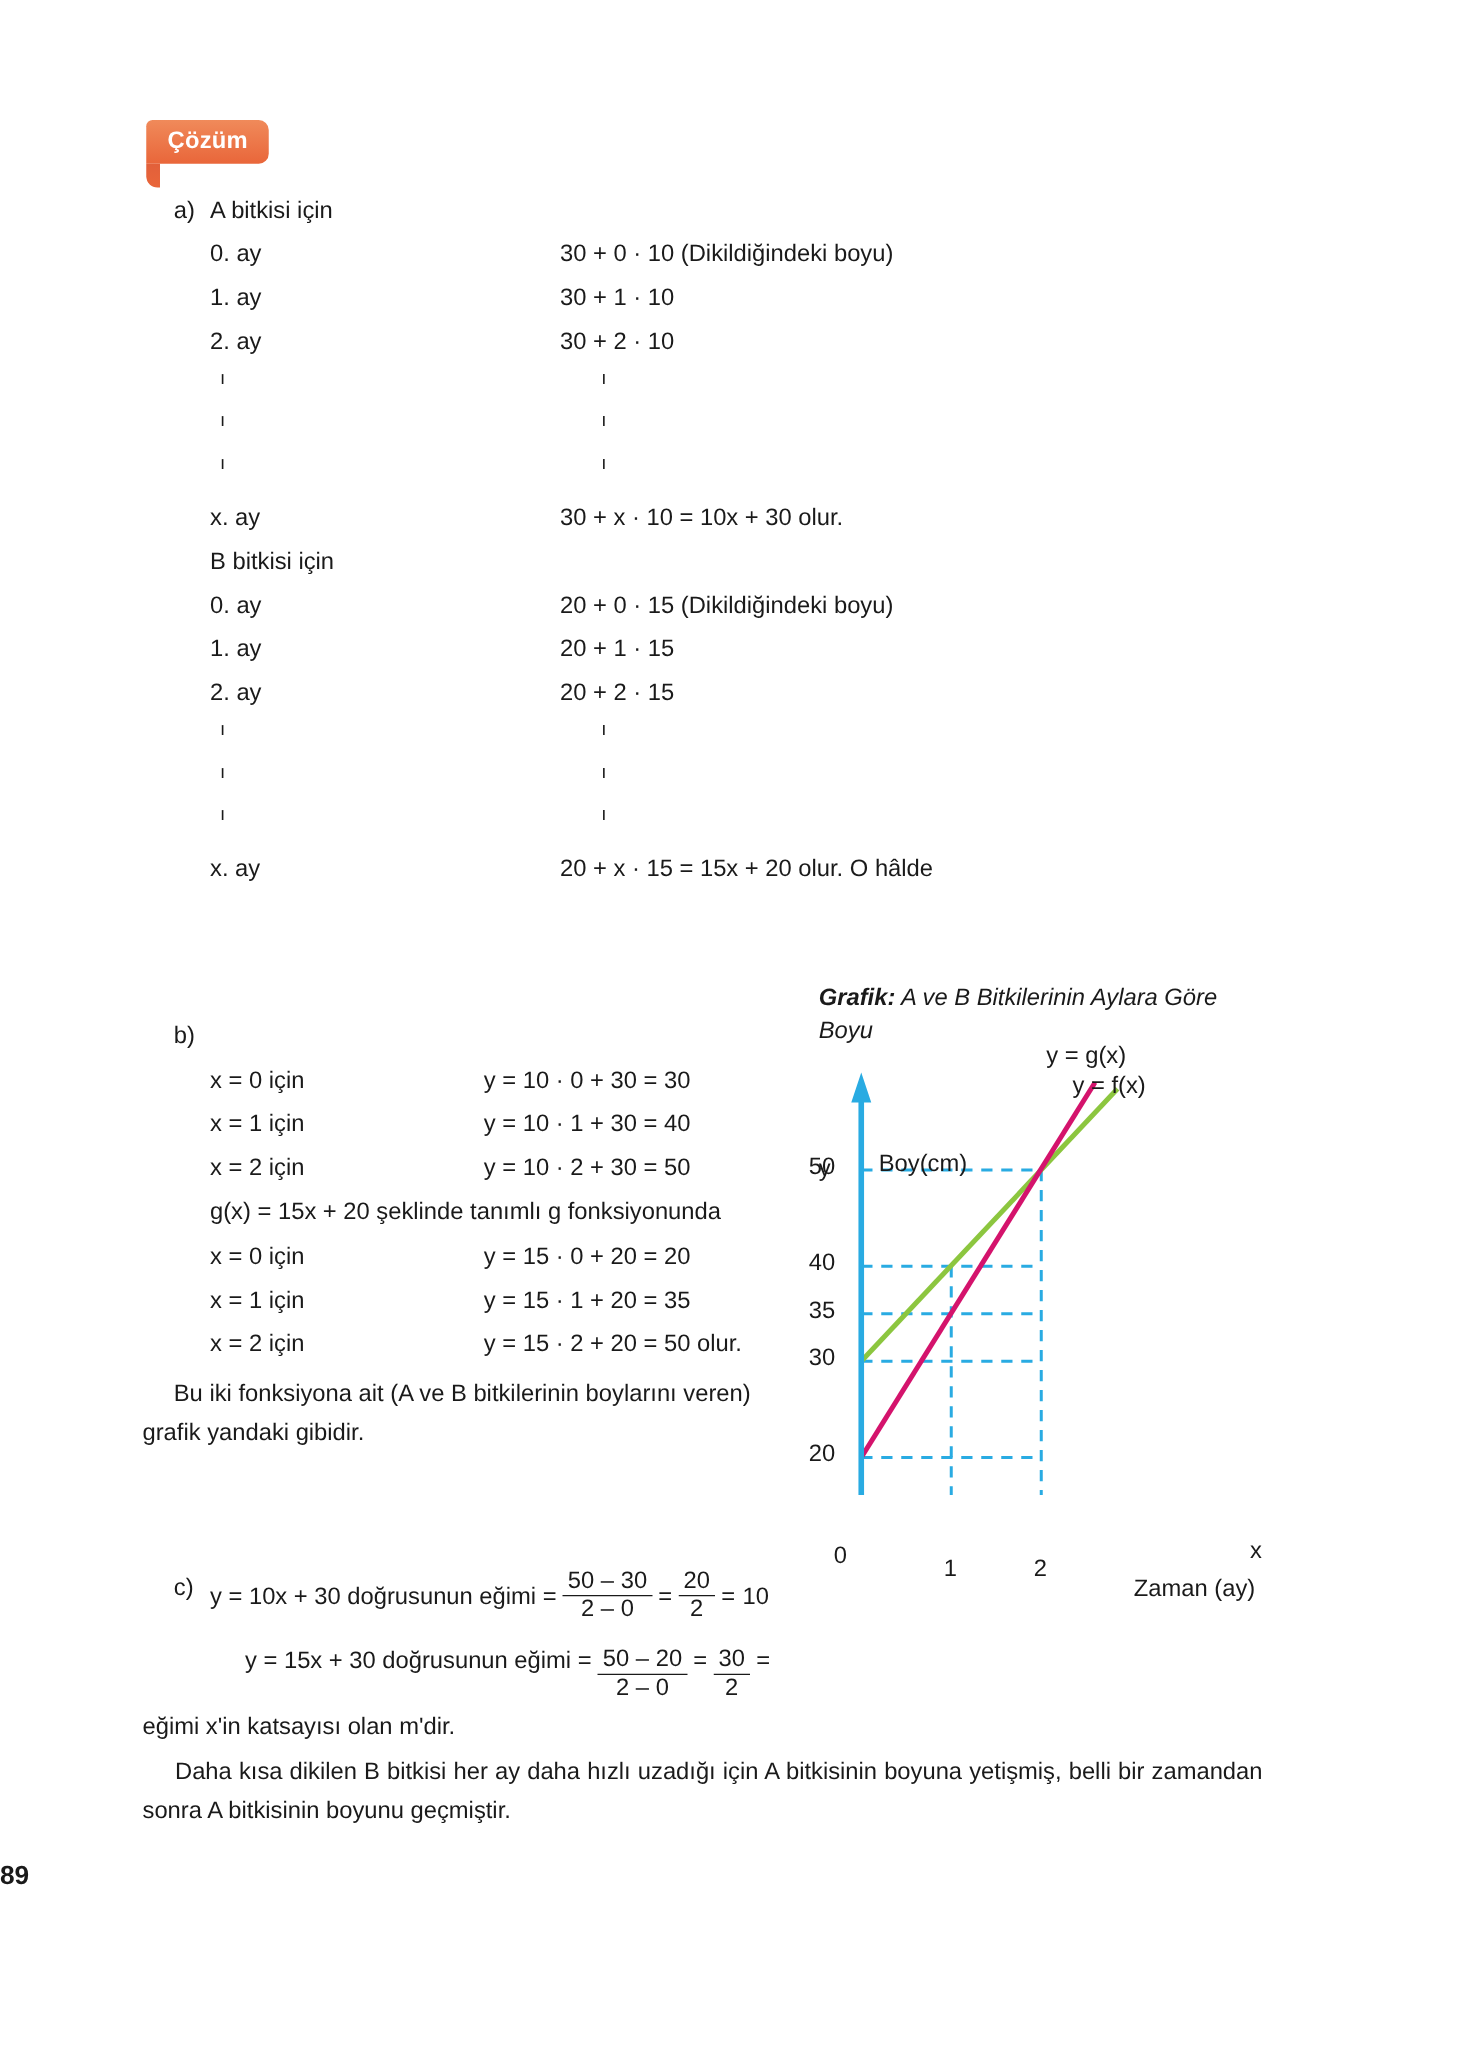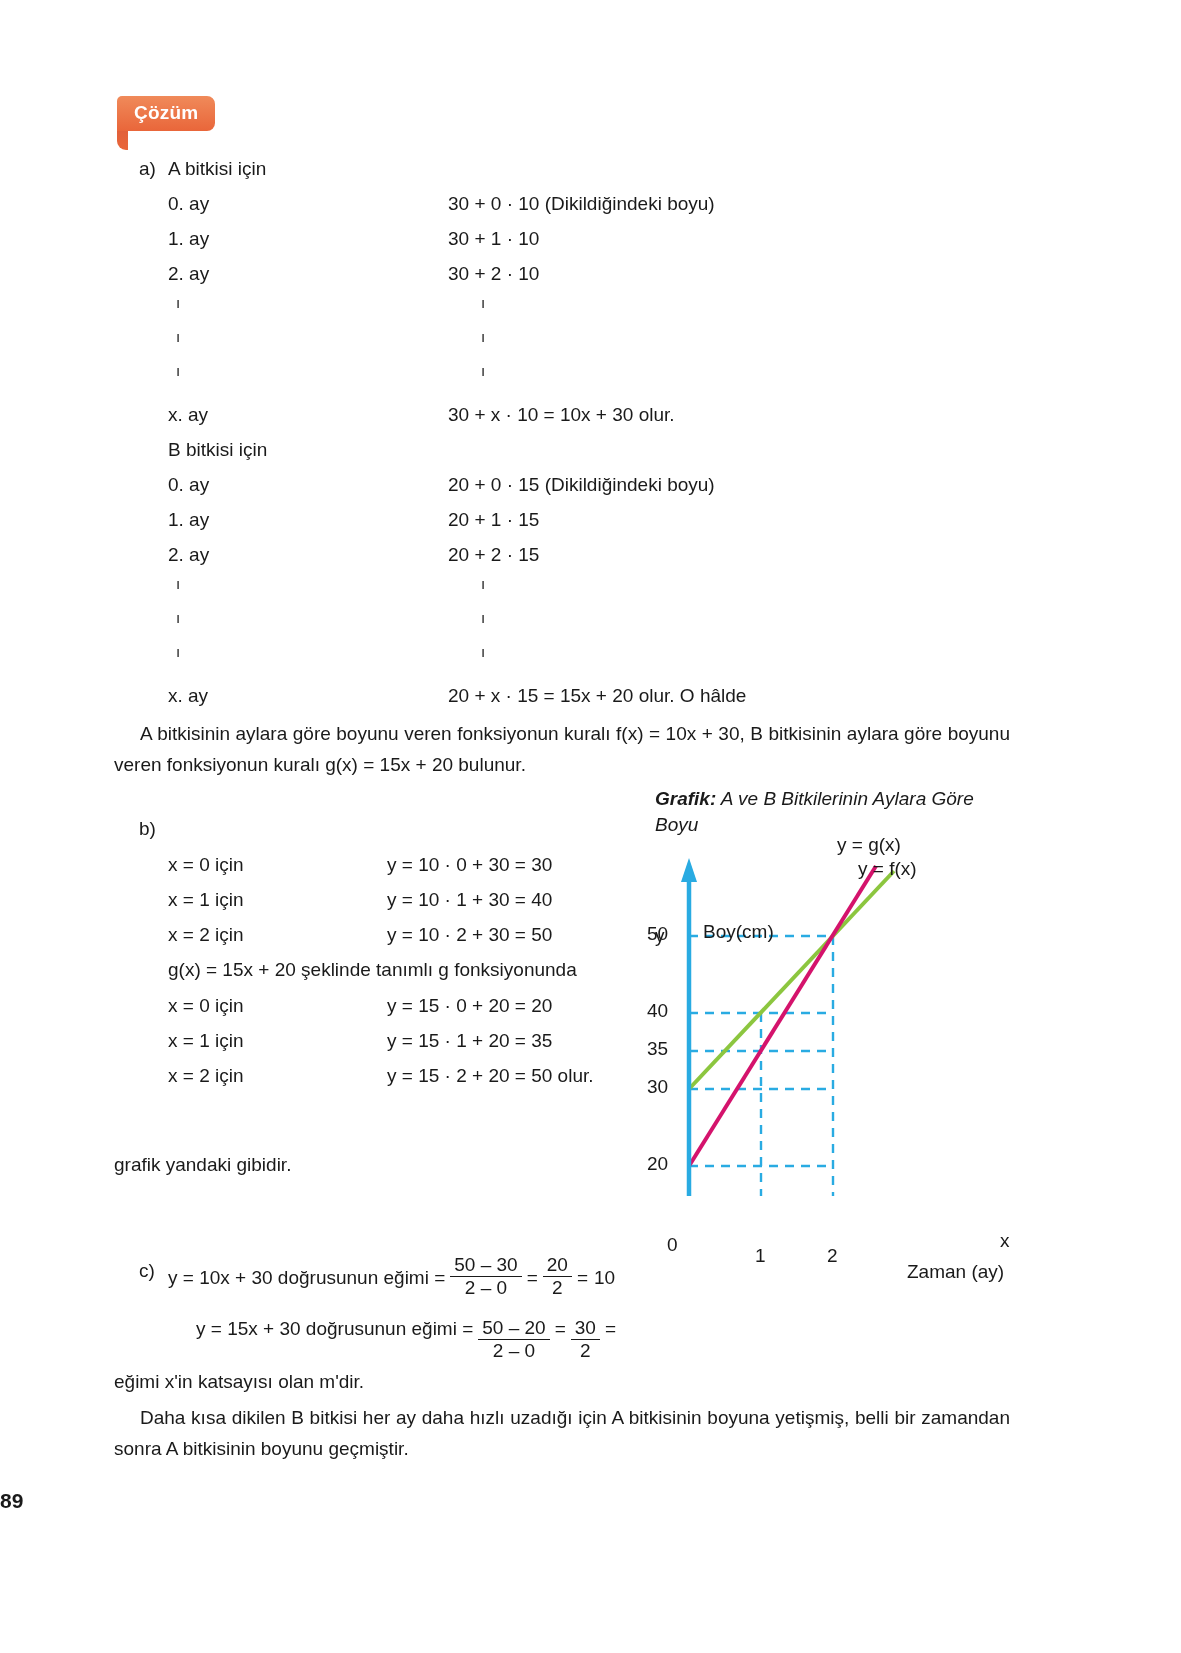--- a/index.html
+++ b/index.html
@@ -118,21 +118,20 @@
 
   <div class="txt lbl-col" style="top:606px;left:176px;font-size:15px;">ı</div>
   <div class="txt val-col" style="top:606px;left:481px;font-size:15px;">ı</div>
 
   <div class="txt lbl-col" style="top:640px;left:176px;font-size:15px;">ı</div>
   <div class="txt val-col" style="top:640px;left:481px;font-size:15px;">ı</div>
 
   <div class="txt lbl-col" style="top:684px;">x. ay</div>
   <div class="txt val-col" style="top:684px;">20 + x · 15 = 15x + 20 olur. O hâlde</div>
 
-  <div class="para" style="left:114px;top:718px;width:896px;text-indent:26px;">A bitkisinin aylara göre boyunu veren fonksiyonun kuralı f(x) = 10x + 30, B bitkisinin aylara göre boyunu veren fonksiyonun kuralı g(x) = 15x + 20 bulunur.</div>
 
   <div class="txt marker" style="top:817px;">b)</div>
 
   <div class="txt lbl-col" style="top:853px;">x = 0 için</div>
   <div class="txt" style="left:387px;top:853px;">y = 10 · 0 + 30 = 30</div>
 
   <div class="txt lbl-col" style="top:888px;">x = 1 için</div>
   <div class="txt" style="left:387px;top:888px;">y = 10 · 1 + 30 = 40</div>
 
   <div class="txt lbl-col" style="top:923px;">x = 2 için</div>
@@ -142,21 +141,22 @@
 
   <div class="txt lbl-col" style="top:994px;">x = 0 için</div>
   <div class="txt" style="left:387px;top:994px;">y = 15 · 0 + 20 = 20</div>
 
   <div class="txt lbl-col" style="top:1029px;">x = 1 için</div>
   <div class="txt" style="left:387px;top:1029px;">y = 15 · 1 + 20 = 35</div>
 
   <div class="txt lbl-col" style="top:1064px;">x = 2 için</div>
   <div class="txt" style="left:387px;top:1064px;">y = 15 · 2 + 20 = 50 olur.</div>
 
-  <div class="txt" style="left:114px;top:1135px;margin-top:18px;">grafik yandaki gibidir.</div>
+  <div class="txt" style="left:139px;top:1104px;">Bu iki fonksiyona ait (A ve B bitkilerinin boylarını veren)</div>
+  <div class="txt" style="left:114px;top:1135px;">grafik yandaki gibidir.</div>
 
   <div class="graph">
 
     <div class="graph-title">
       <b>Grafik:</b>
       <span>A ve B Bitkilerinin Aylara Göre Boyu</span>
     </div>
 
     <svg class="g-svg" width="380" height="350" viewBox="0 0 380 350">
 

